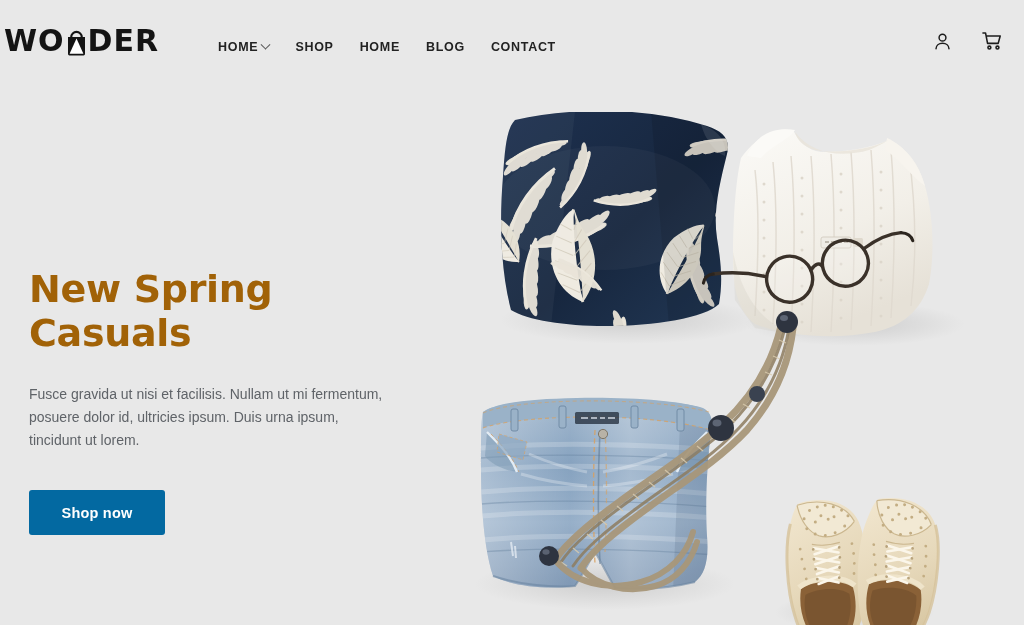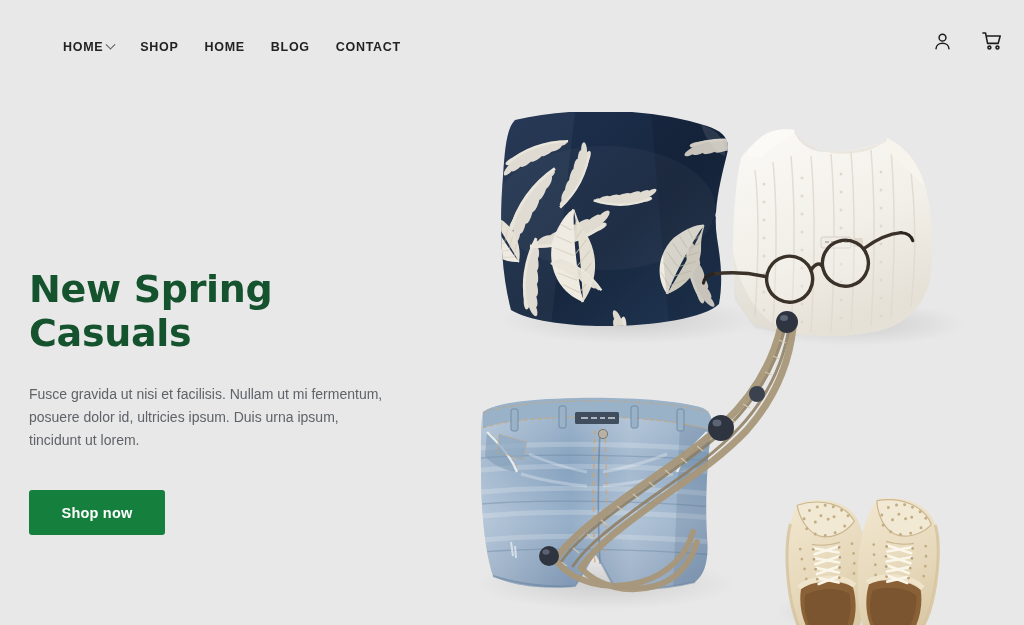--- a/index.html
+++ b/index.html
@@ -110,41 +110,41 @@
     position: absolute;
     left: 29px;
     top: 176px;
     width: 372px;
   }
 
   .hero-title {
     font-family: "DejaVu Sans", sans-serif;
     font-size: 38px;
     font-weight: 700;
-    color: #14532d;
+    color: #a16207;
     letter-spacing: -0.3px;
     line-height: 1.15;
     margin-bottom: 28px;
   }
 
   .hero-sub {
     font-size: 14px;
     line-height: 1.62;
     color: #5f6368;
     margin-bottom: 39px;
     max-width: 360px;
   }
 
   .shop-btn {
     display: inline-flex;
     align-items: center;
     justify-content: center;
     width: 136px;
     height: 45px;
-    background: #15803d;
+    background: #0369a1;
     color: #ffffff;
     font-size: 14.5px;
     font-weight: 600;
     border: none;
     border-radius: 3px;
     cursor: pointer;
     letter-spacing: 0.2px;
     font-family: "Liberation Sans", sans-serif;
   }
 
@@ -156,20 +156,33 @@
     width: 560px;
     height: 520px;
   }
   .flatlay svg { display: block; }
 </style>
 </head>
 <body>
 
 <header class="site-header">
 
+  <a class="brand">
+    <span class="brand-text">
+      <span>WO</span>
+      <span class="brand-mark">
+        <svg width="23" height="30" viewBox="0 0 23 30">
+          <path d="M3 11 L20 11 L20 28 Q20 29.4 18.6 29.4 L4.4 29.4 Q3 29.4 3 28 Z" fill="#141414"></path>
+          <path d="M11.5 12.5 L18.4 27.8 L4.6 27.8 Z" fill="#ffffff"></path>
+          <path d="M6.2 11.2 A5.3 5.3 0 0 1 16.8 11.2" fill="none" stroke="#141414" stroke-width="2.1"></path>
+        </svg>
+      </span>
+      <span>DER</span>
+    </span>
+  </a>
 
   <nav class="main-nav">
     <div class="nav-item">
       <span>HOME</span>
       <i class="chev"></i>
     </div>
     <div class="nav-item">
       <span>SHOP</span>
     </div>
     <div class="nav-item">

